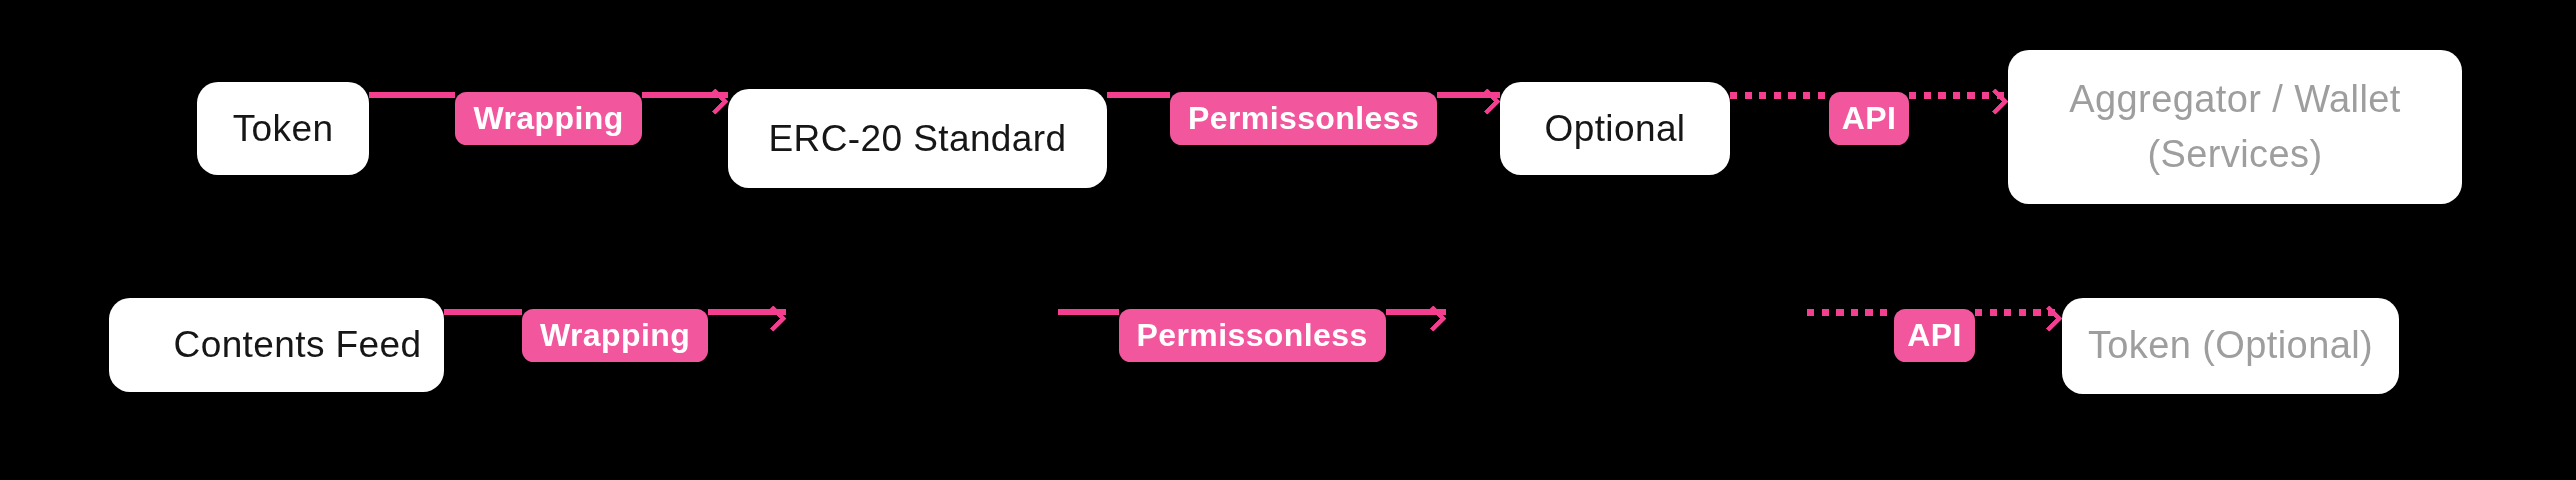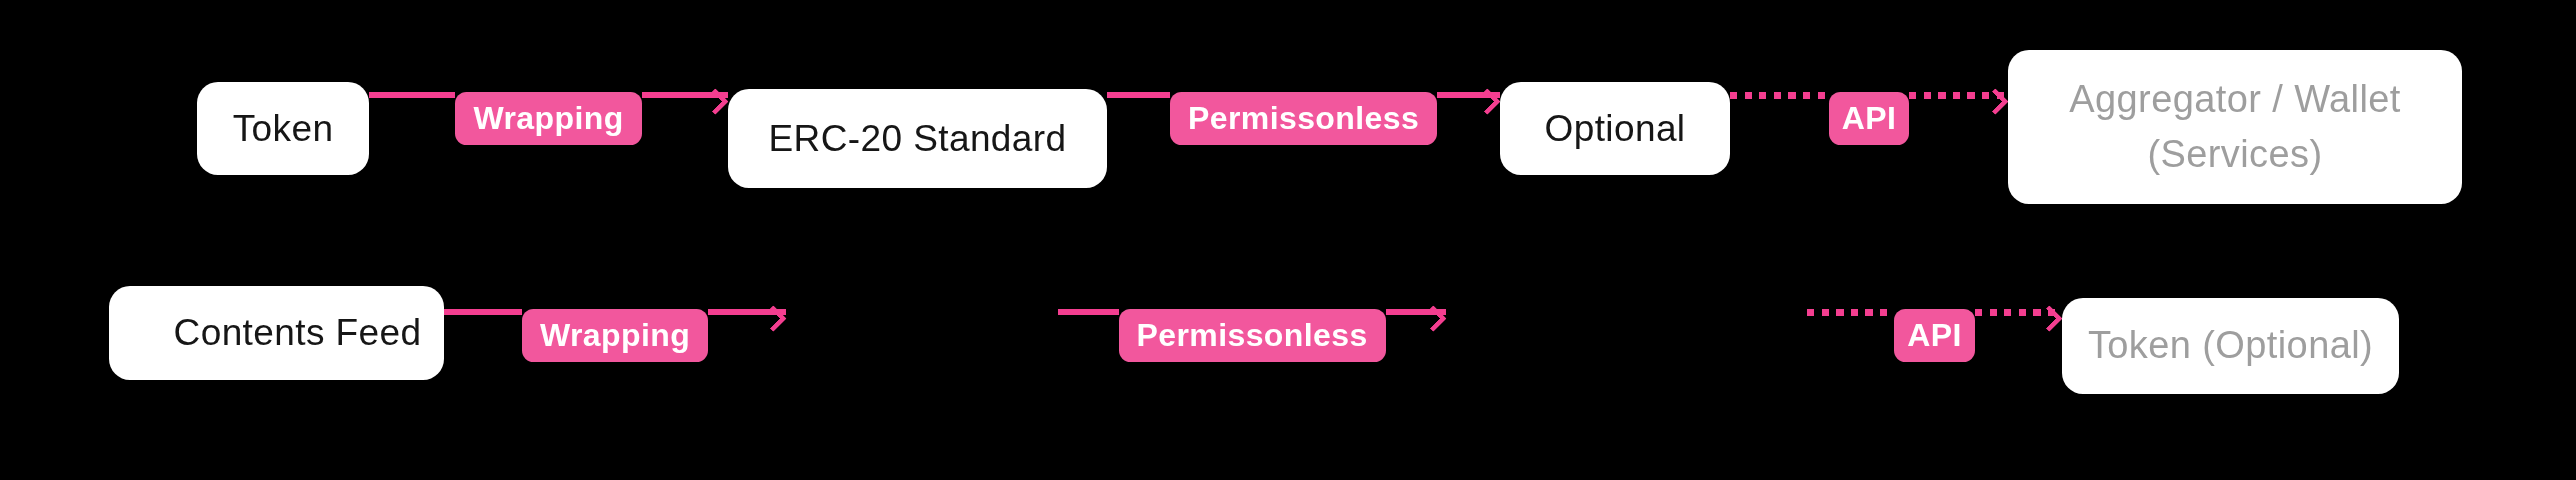--- a/index.html
+++ b/index.html
@@ -36,21 +36,21 @@
     font-weight: 500;
     letter-spacing: 0.4px;
     z-index: 2;
   }
   .node.optional { color: var(--optional-text); line-height: 1.45; font-weight: 500; }
 
   #n-token    { left: 197px;  top: 82px; width: 172px; height: 93px; }
   #n-erc20    { left: 728px;  top: 89px;  width: 379px; height: 99px; }
   #n-uniswap  { left: 1500px; top: 82px; width: 230px; height: 93px; }
   #n-agg      { left: 2008px; top: 50px;  width: 454px; height: 154px; font-size: 38px; padding: 0 34px; }
-  #n-contents { left: 109px;  top: 286px; width: 335px; height: 94px; padding-left: 42px; }
+  #n-contents { left: 109px;  top: 298px; width: 335px; height: 94px; padding-left: 42px; }
   #n-rss      { left: 786px;  top: 298px; width: 272px; height: 94px; }
   #n-reader   { left: 1446px; top: 292px; width: 361px; height: 106px; }
   #n-apps     { left: 2062px; top: 298px; width: 337px; height: 96px; font-size: 38px; }
 
   
   .connector {
     position: absolute;
     height: 73px;
     display: flex;
     align-items: flex-start;

